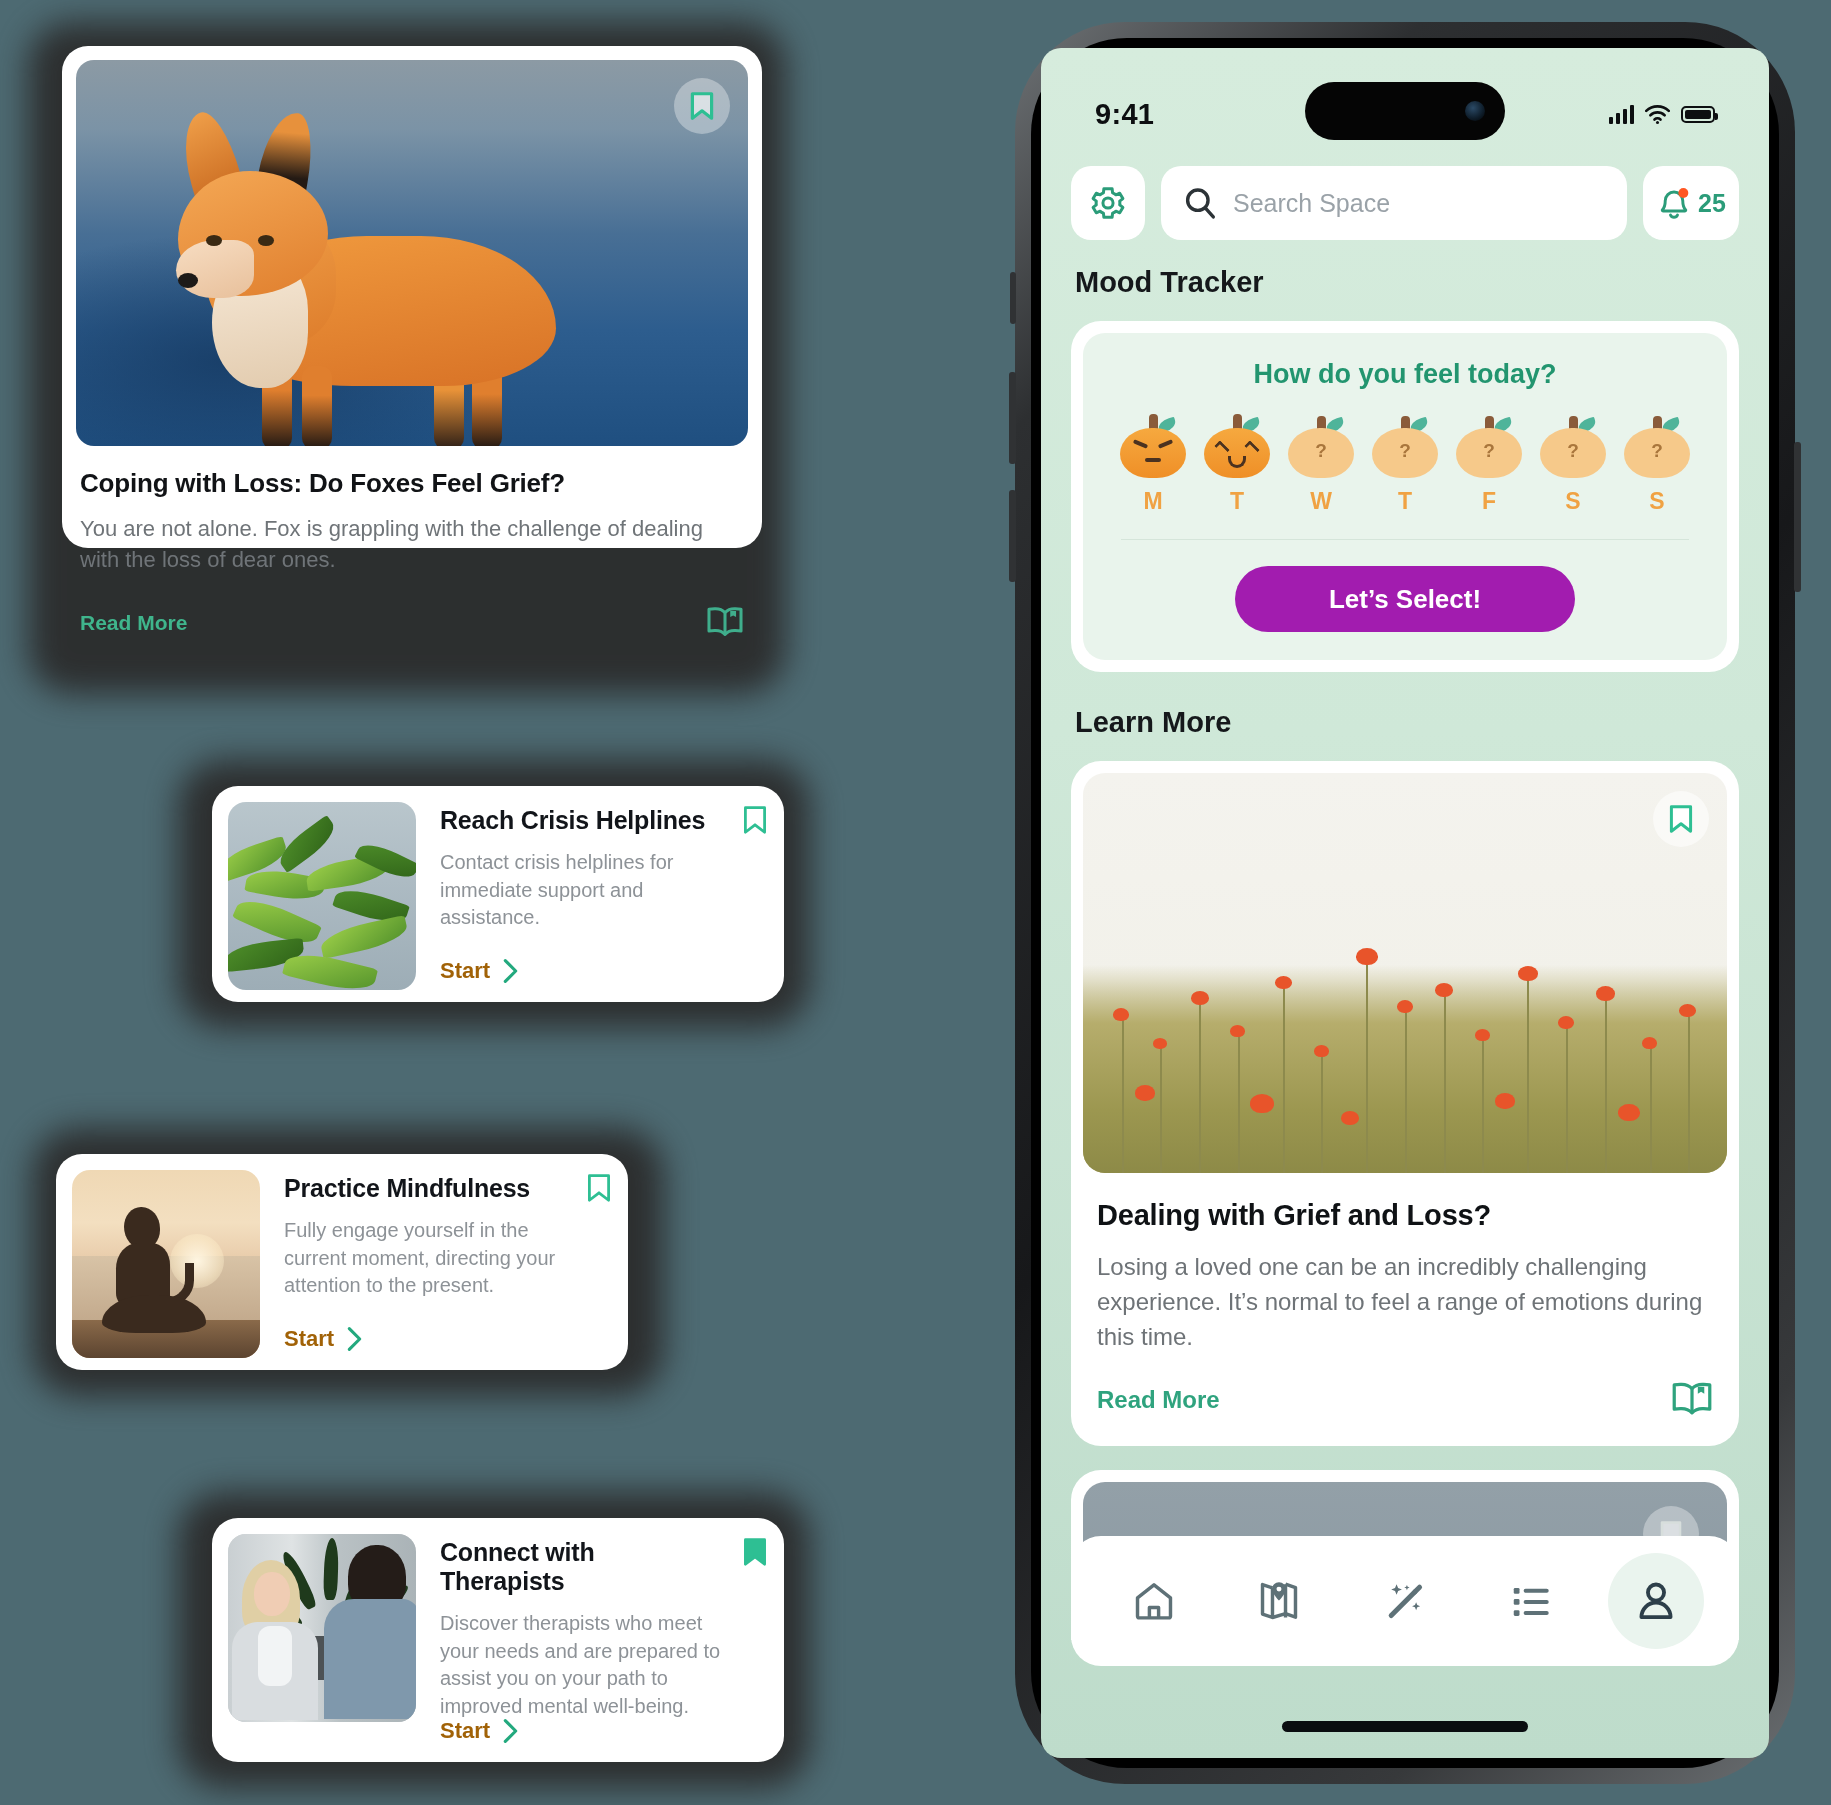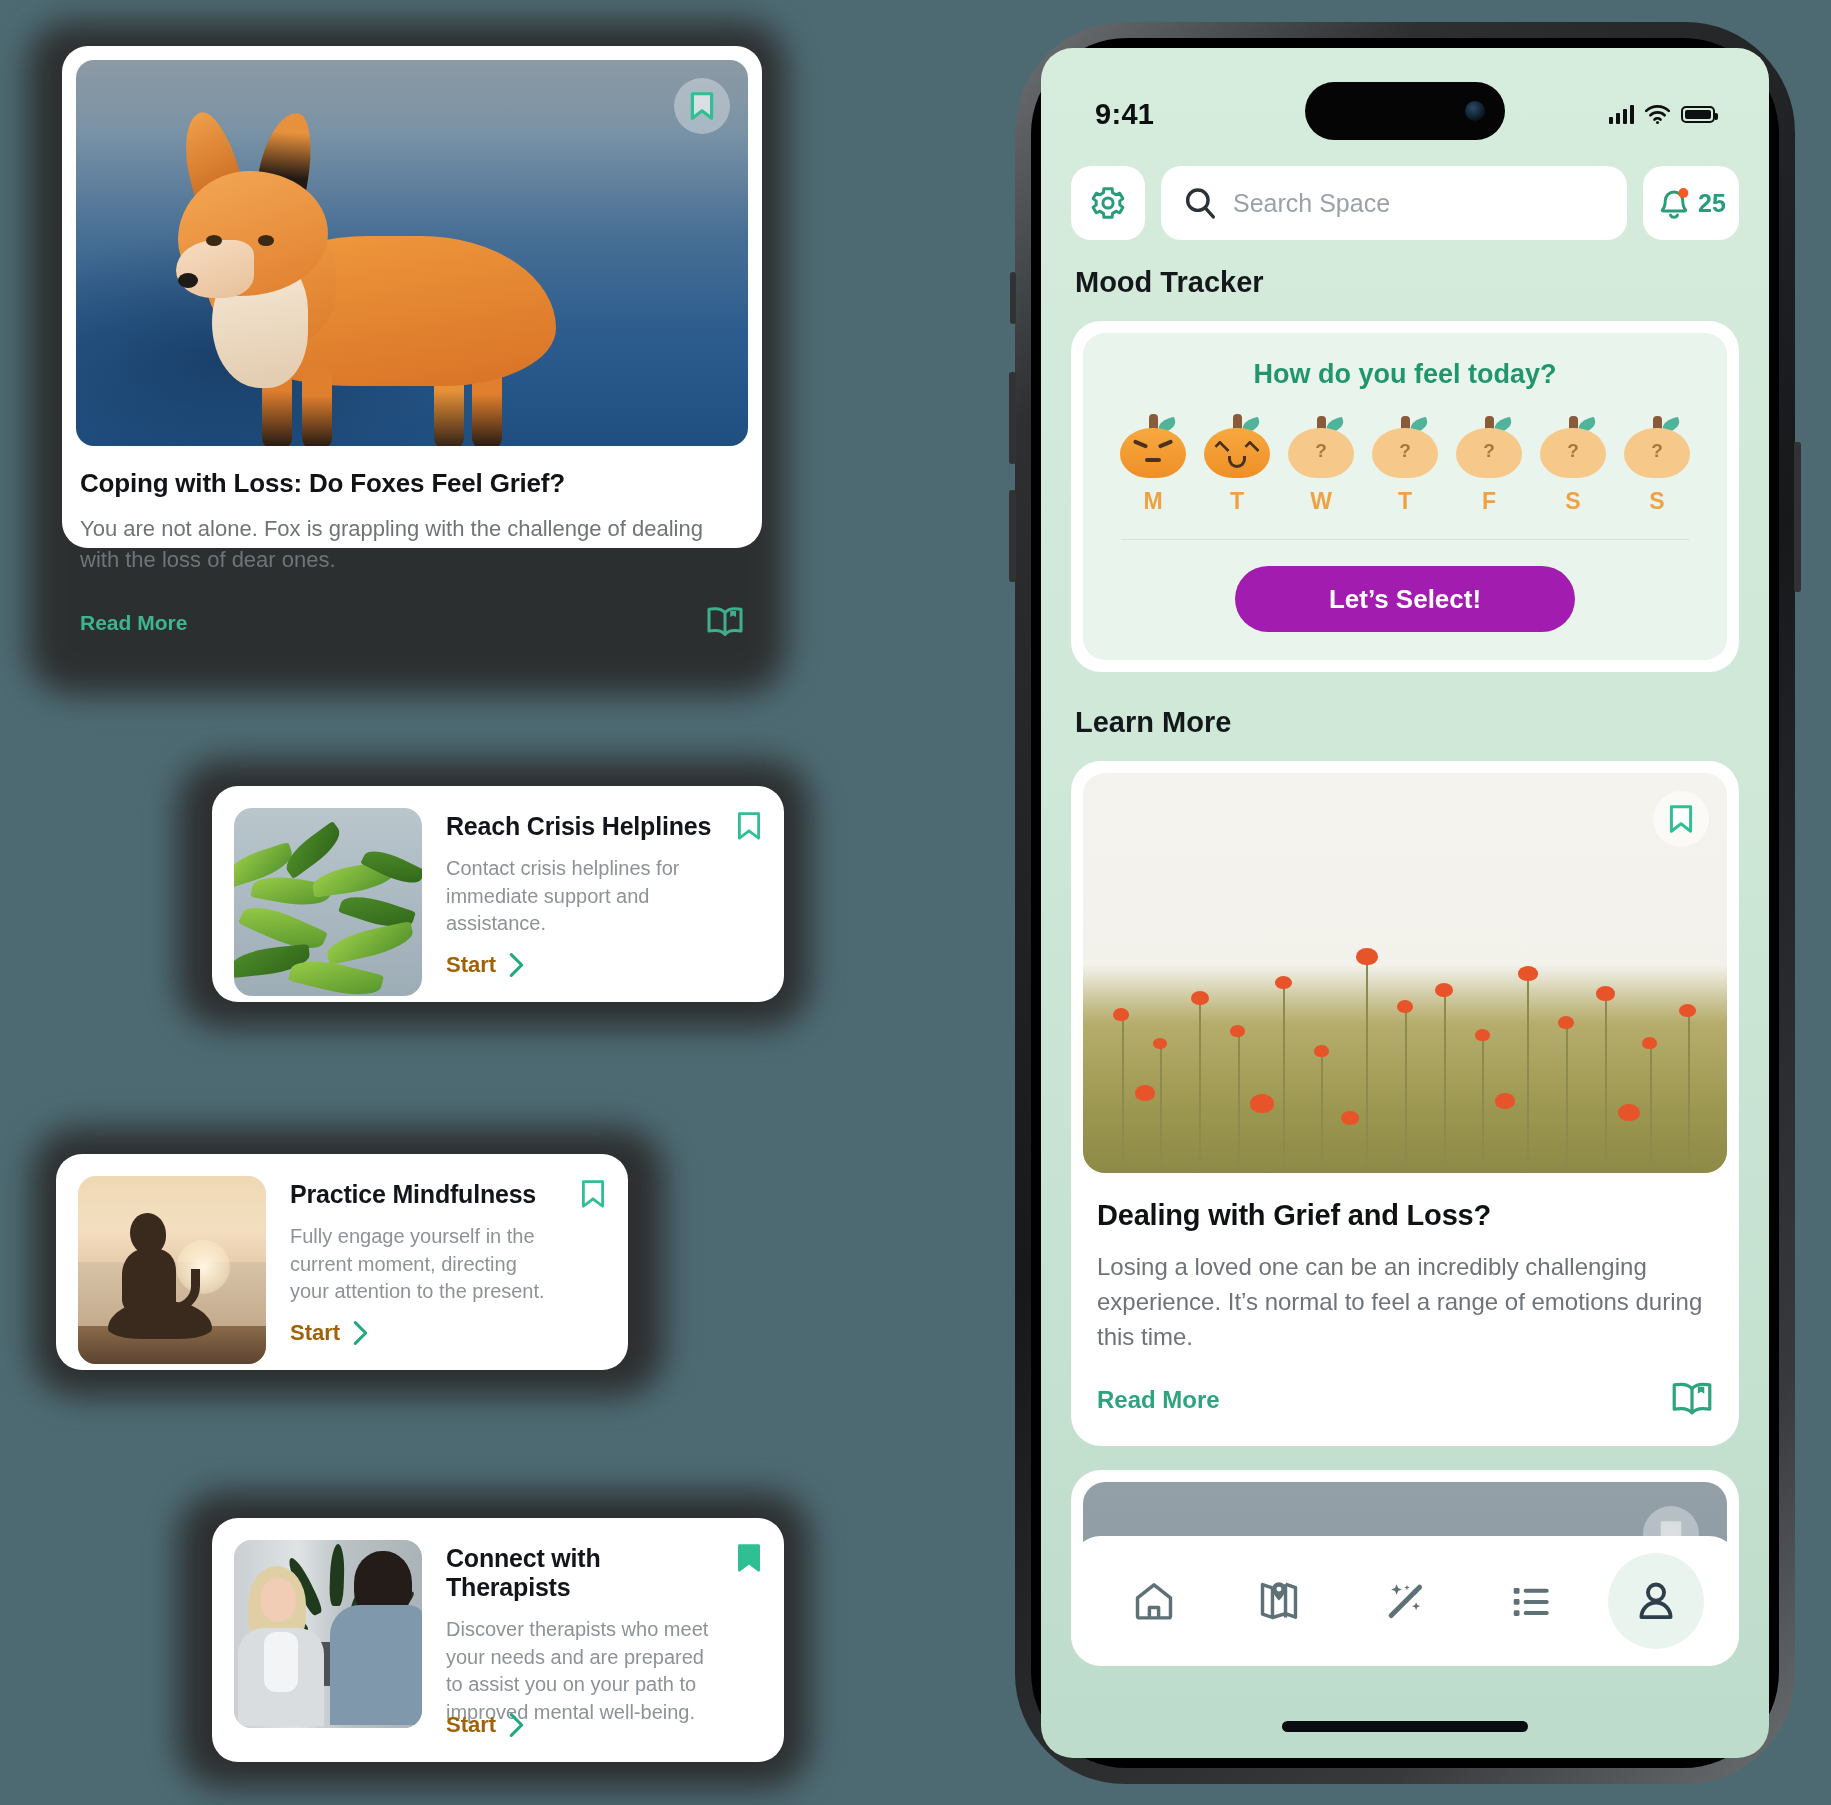--- a/index.html
+++ b/index.html
@@ -105,21 +105,21 @@
   }
   .hero-foot {
     display: flex; align-items: center; justify-content: space-between;
     margin: 30px 4px 0 4px;
   }
   .read-more { font-size: 21px; font-weight: 700; color: #3fb58c; }
 
   
   .mini-shadow { border-radius: 46px; }
   .mini-card {
-    display: flex; gap: 24px; padding: 22px;
+    display: flex; gap: 24px; padding: 16px;
   }
   .mini-thumb {
     width: 188px; height: 188px; border-radius: 18px; flex: none;
     position: relative; overflow: hidden;
   }
   .mini-body { flex: 1; position: relative; padding-top: 4px; padding-right: 46px; }
   .mini-title { font-size: 25px; font-weight: 700; color: #12151a; letter-spacing: -.2px; }
   .mini-desc  { margin-top: 14px; font-size: 20px; line-height: 1.38; color: #8d9297; }
   .mini-start {
     position: absolute; left: 0; bottom: 2px;
@@ -193,21 +193,21 @@
   .phone {
     position: absolute; left: 1015px; top: 22px; width: 780px; height: 1762px;
     border-radius: 110px;
     background: linear-gradient(135deg,#6f7376 0%,#2d2f31 16%,#17181a 50%,#37393b 84%,#6b6f72 100%);
     padding: 16px;
   }
   .phone-inner {
     width: 100%; height: 100%; border-radius: 96px; background: #000; padding: 10px;
   }
   .screen {
-    position: relative; width: 100%; height: 100%; border-radius: 32px; overflow: hidden;
+    position: relative; width: 100%; height: 100%; border-radius: 20px; overflow: hidden;
     background: linear-gradient(180deg,#d6ecdd 0%,#cfe8d8 40%,#bedccb 100%);
   }
 
   .side-btn { position: absolute; background: #303234; border-radius: 3px; }
   #btn-silent { left: -5px; top: 250px; width: 6px; height: 52px; }
   #btn-vup    { left: -6px; top: 350px; width: 7px; height: 92px; }
   #btn-vdn    { left: -6px; top: 468px; width: 7px; height: 92px; }
   #btn-power  { right: -6px; top: 420px; width: 7px; height: 150px; }
 
   .dyn-island {

